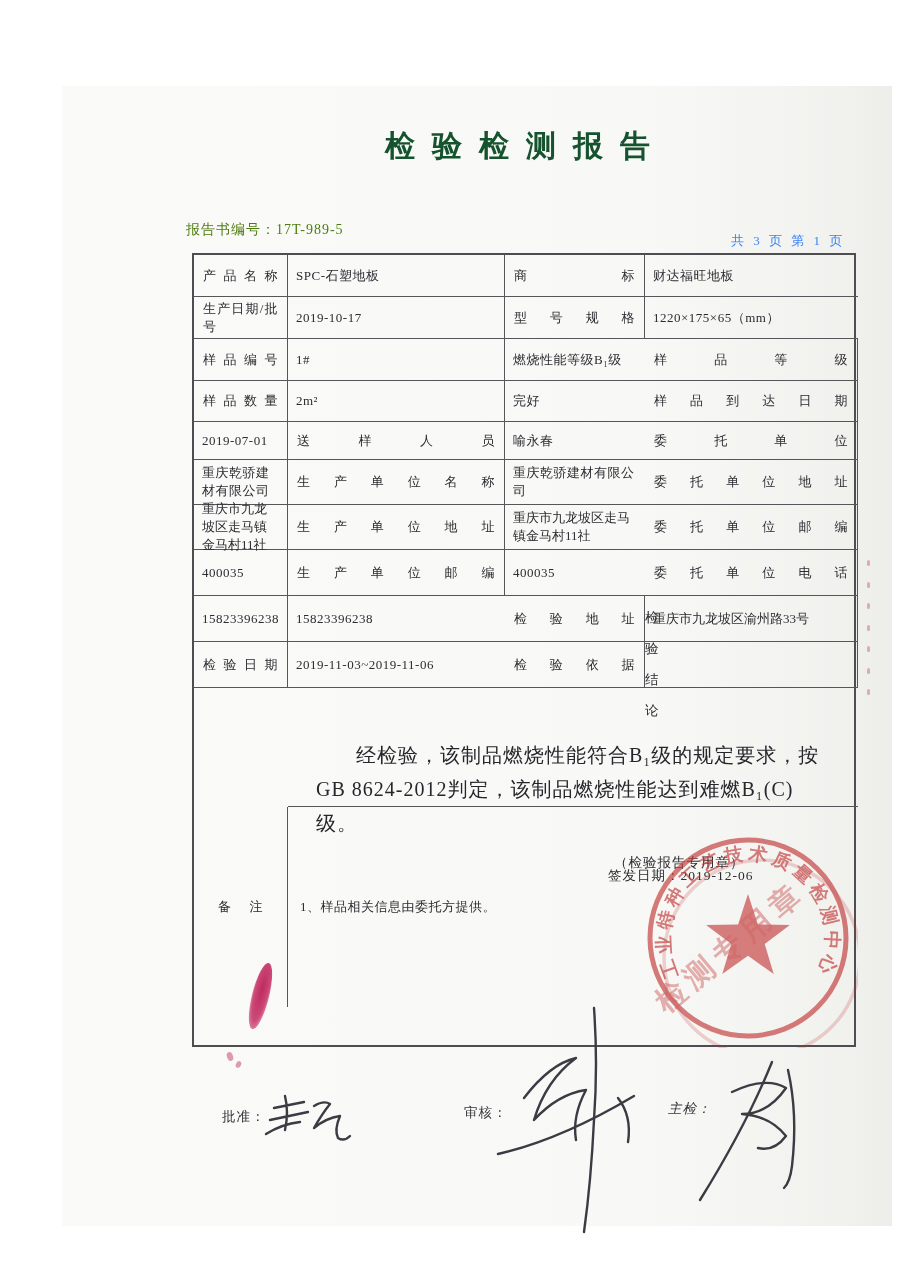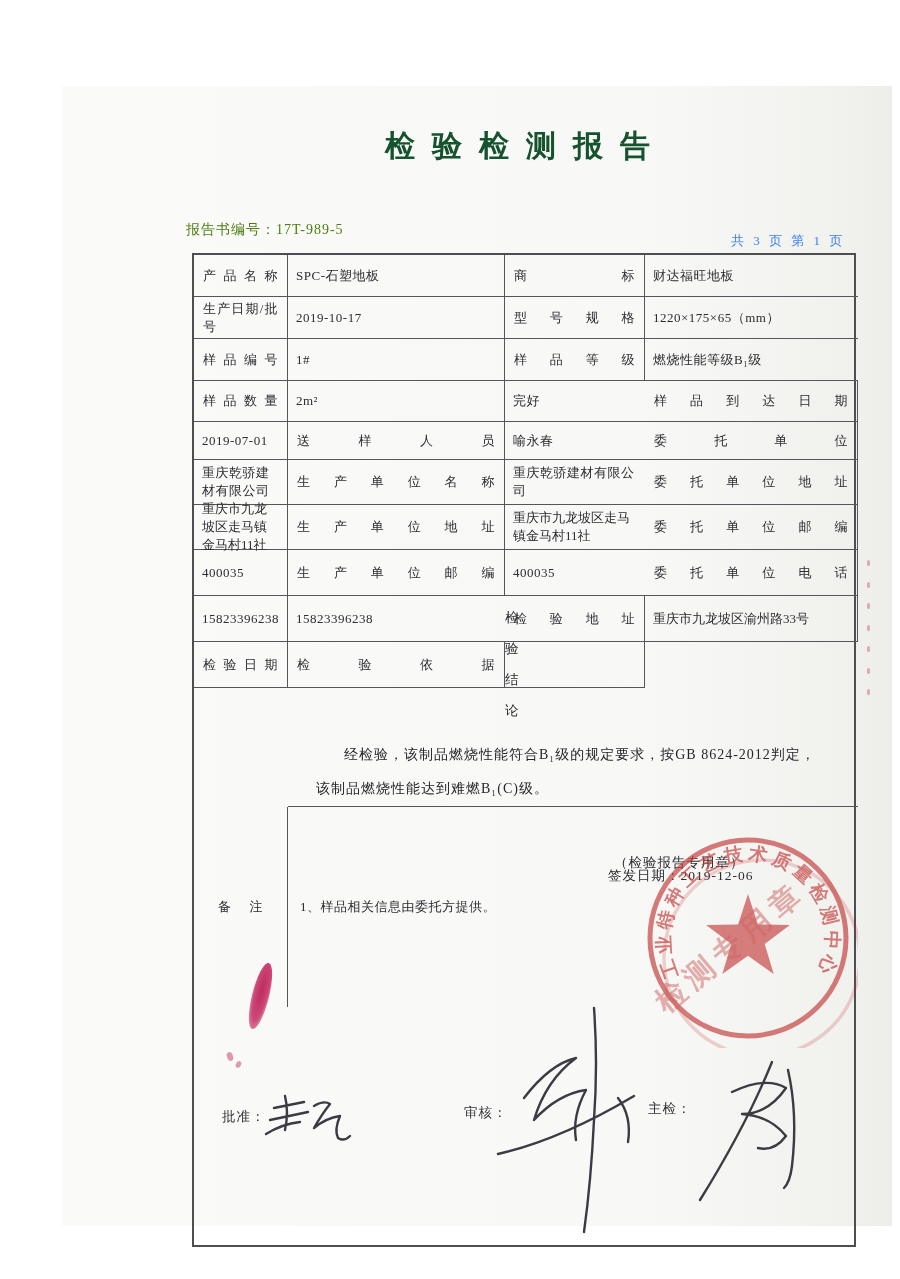--- a/index.html
+++ b/index.html
@@ -14,21 +14,21 @@
   }
   .title{
     position:absolute;left:385px;top:126px;
     font-size:30px;font-weight:bold;letter-spacing:17px;color:#14532d;
     white-space:nowrap;
   }
   .report-no{position:absolute;left:186px;top:221px;font-size:14px;letter-spacing:1px;color:#4d7c0f;}
   .page-info{position:absolute;left:724px;top:232px;font-size:13px;letter-spacing:3px;color:#3b82f6;white-space:nowrap;margin-left:7px;}
 
   .doc-table{
-    position:absolute;left:192px;top:253px;width:664px;height:994px;
+    position:absolute;left:192px;top:253px;width:664px;height:794px;
     display:grid;
     grid-template-columns:94px 217px 140px 213px;
     grid-template-rows:42px 42px 42px 41px 38px 45px 45px 46px 46px 46px 119px 200px 83px;
     border:2px solid #4d4d52;
     box-sizing:border-box;
     background:transparent;
     font-size:13px;
   }
   .cell{
     border-right:1.5px solid #55555a;
@@ -42,21 +42,21 @@
   .cell.no-b{border-bottom:none;}
   .lab{padding:0 9px;}
   .lab > span{width:100%;text-align:justify;text-align-last:justify;display:inline-block;letter-spacing:0.5px;}
   .val{padding:0 8px;letter-spacing:0.5px;}
   .span3{grid-column:2 / 5;}
   .v-label{flex-direction:column;justify-content:center;gap:13px;align-items:center;padding:0;}
   .v-label span{font-size:13.5px;letter-spacing:0;}
   .conclusion-cell{position:relative;display:block;}
   .conclusion-text{
     margin:0;padding:50px 38px 0 28px;text-indent:2em;
-    font-size:14px;line-height:34px;letter-spacing:1px;color:#26262c;
+    font-size:20px;line-height:34px;letter-spacing:1px;color:#26262c;
   }
   .seal-note{position:absolute;left:326px;top:166px;font-size:13.5px;letter-spacing:1px;}
   .issue-date{position:absolute;left:320px;top:179px;font-size:13.5px;letter-spacing:1px;}
 
   .stamp{position:absolute;left:638px;top:828px;width:220px;height:220px;pointer-events:none;}
 
   .sig-label{position:absolute;font-size:13.5px;color:#33333a;letter-spacing:1px;}
   .sig{position:absolute;pointer-events:none;}
   .sig path{fill:none;stroke:#3b3b44;stroke-width:2.4;stroke-linecap:round;stroke-linejoin:round;}
 
@@ -100,24 +100,24 @@
   <div class="cell val">2019-10-17</div>
   <div class="cell lab">
       <span>型号规格</span>
     </div>
   <div class="cell val no-r">1220×175×65（mm）</div>
 
   <div class="cell lab">
       <span>样品编号</span>
     </div>
   <div class="cell val">1#</div>
+  <div class="cell val no-r">燃烧性能等级B₁级</div>
   <div class="cell lab">
       <span>样品等级</span>
     </div>
-  <div class="cell val no-r">燃烧性能等级B₁级</div>
 
   <div class="cell lab">
       <span>样品数量</span>
     </div>
   <div class="cell val">2m²</div>
   <div class="cell val no-r">完好</div>
 
   <div class="cell lab">
       <span>样品到达日期</span>
     </div>
@@ -160,20 +160,21 @@
   <div class="cell val">15823396238</div>
   <div class="cell val no-r">15823396238</div>
 
   <div class="cell lab">
       <span>检验地址</span>
     </div>
   <div class="cell val" style="letter-spacing:0;">重庆市九龙坡区渝州路33号</div>
   <div class="cell lab">
       <span>检验日期</span>
     </div>
+  <div class="cell val no-r">2019-11-03~2019-11-06</div>
 
   <div class="cell lab">
       <span>检验依据</span>
     </div>
 
   <div class="cell lab v-label">
     <span>检</span>
     <span>验</span>
     <span>结</span>
     <span>论</span>
@@ -213,21 +214,21 @@
     <i></i>
     <i></i>
     <i></i>
     <i></i>
     <i></i>
     <i></i>
 </div>
 
 <div class="sig-label" style="left:222px;top:1108px;">批准：</div>
 <div class="sig-label" style="left:464px;top:1104px;">审核：</div>
-<div class="sig-label" style="left:648px;top:1100px;">主检：</div>
+<div class="sig-label" style="left:668px;top:1100px;font-style:italic;">主检：</div>
 
 <svg class="sig" style="left:252px;top:1082px;" width="120" height="72" viewBox="0 0 120 72">
   <path d="M22,26 l30,-6 M18,38 l38,-8 M33,14 q4,16 0,34 M14,52 q16,-10 34,-12"></path>
   <path d="M62,24 q10,-6 16,-2 q-8,10 -16,24 q12,-10 26,-12 q-6,14 -2,22 q6,4 12,-2"></path>
 </svg>
 
 <svg class="sig" style="left:468px;top:1002px;" width="210" height="238" viewBox="0 0 210 238">
   <path d="M126,6 q4,56 0,112 q-3,62 -10,112"></path>
   <path d="M56,96 q26,-34 52,-40 q-30,22 -42,62 q24,-26 52,-30 q-14,26 -10,50"></path>
   <path d="M30,152 q62,-14 136,-58"></path>

